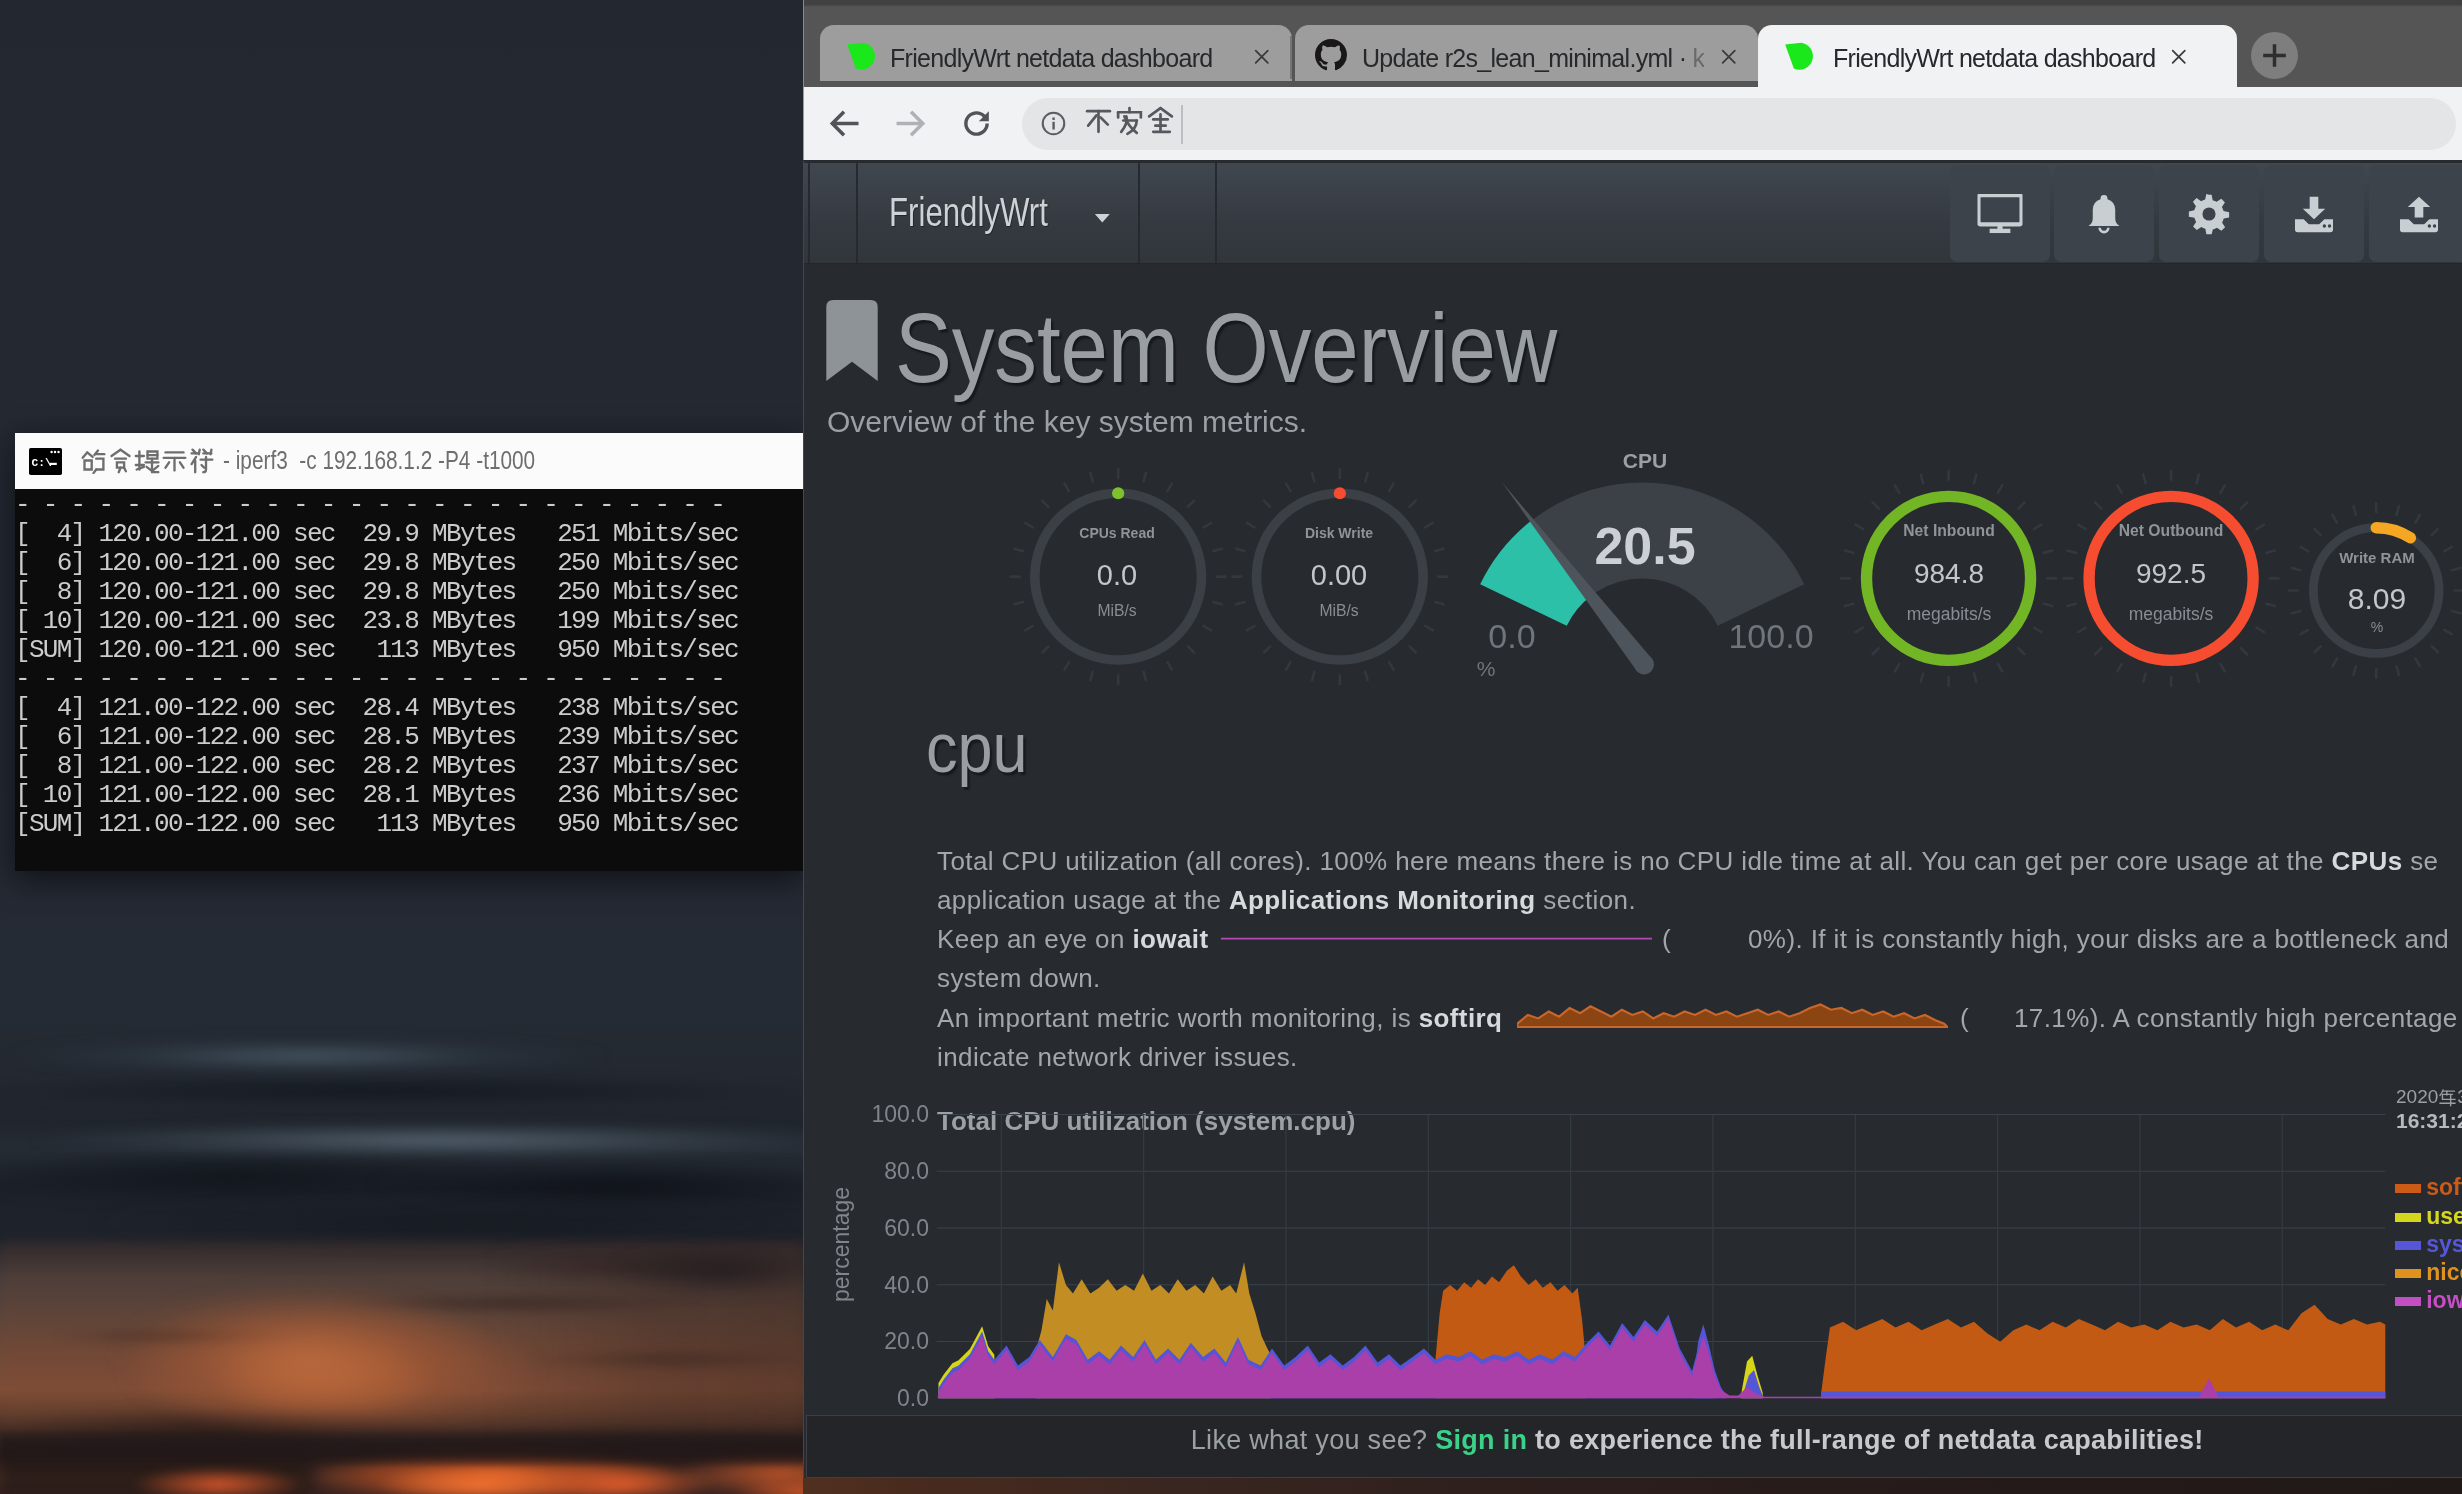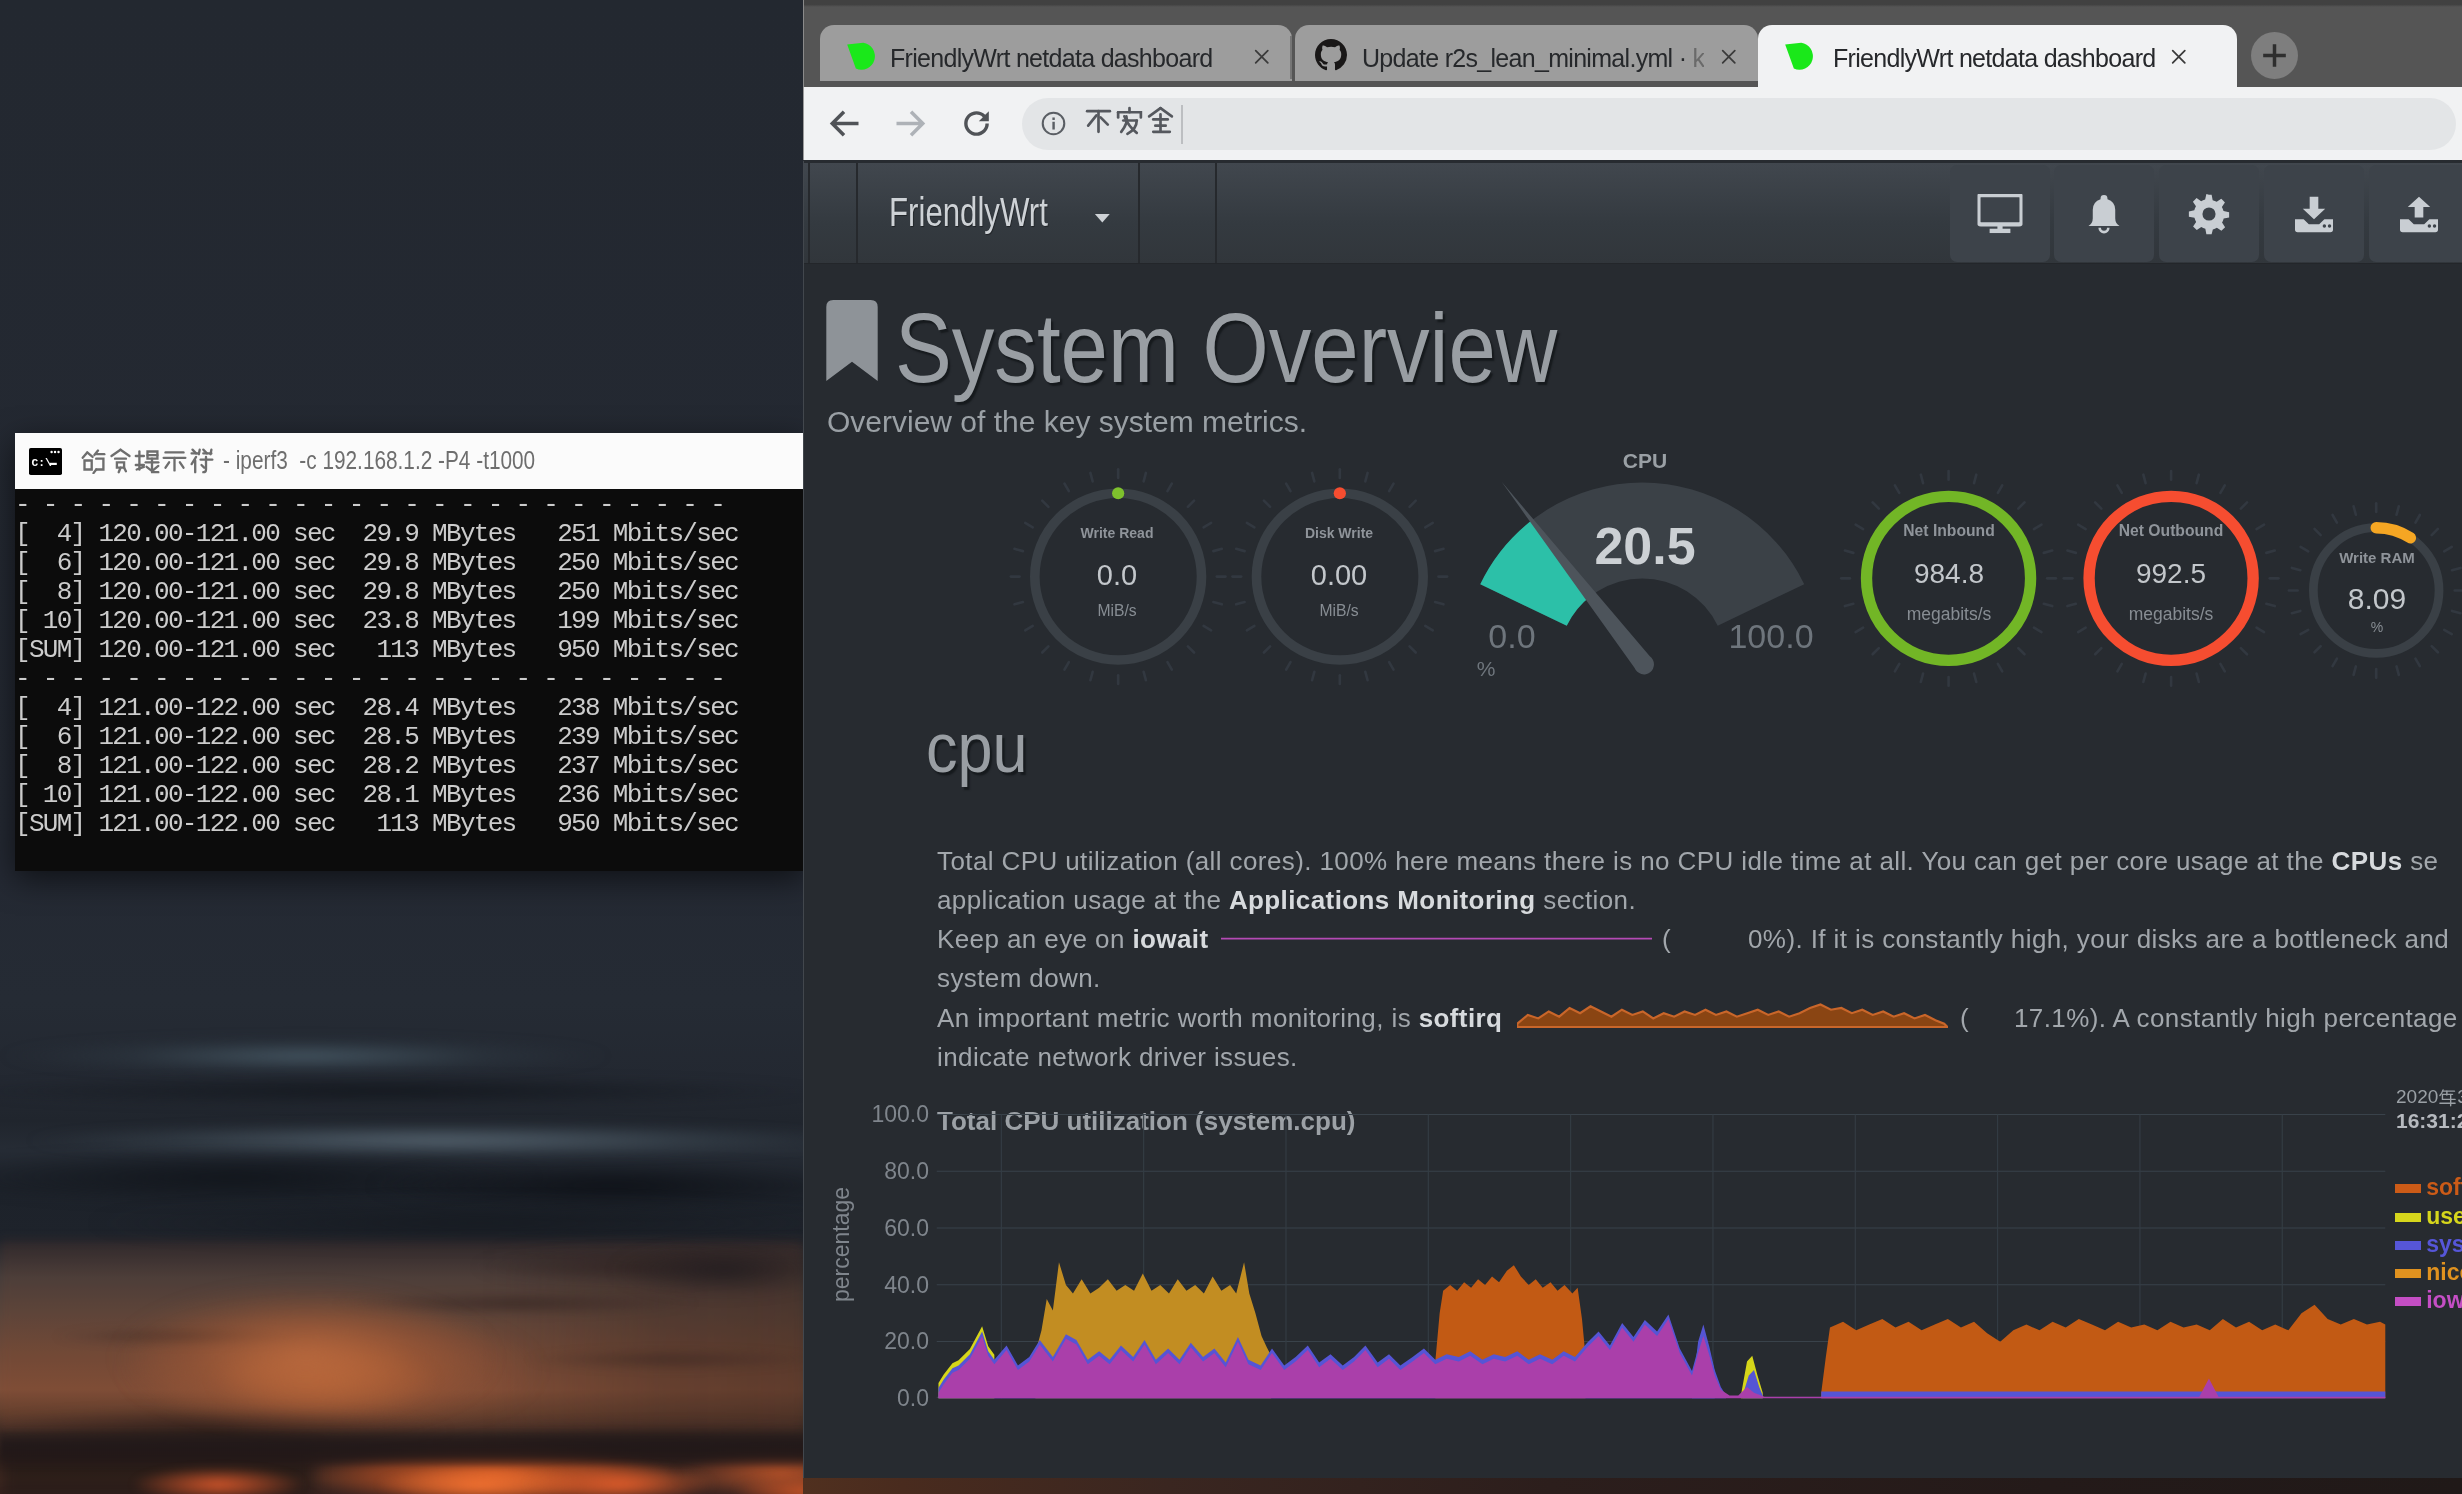--- a/index.html
+++ b/index.html
@@ -379,21 +379,21 @@
 <line x1="2766.0" y1="598.1" x2="2771.0" y2="589.4" stroke="#323840" stroke-width="3.0" stroke-linecap="round"></line>
 <line x1="2784.6" y1="612.4" x2="2791.7" y2="605.3" stroke="#323840" stroke-width="3.0" stroke-linecap="round"></line>
 <line x1="2798.9" y1="631.0" x2="2807.6" y2="626.0" stroke="#323840" stroke-width="3.0" stroke-linecap="round"></line>
 <line x1="2807.9" y1="652.7" x2="2817.6" y2="650.1" stroke="#323840" stroke-width="3.0" stroke-linecap="round"></line>
 <circle cx="2721" cy="676" r="72" fill="none" stroke="#3a4046" stroke-width="10"></circle>
 <path d="M 2721 604 A 72 72 0 0 1 2760.2 615.6" fill="none" stroke="#f5a623" stroke-width="13" stroke-linecap="round"></path>
 <path d="M 1694.4 668.7 A 206 206 0 0 1 2065.6 668.7 L 1966.5 716.4 A 96 96 0 0 0 1793.5 716.4 Z" fill="#3b4147"></path>
 <path d="M 1694.4 668.7 A 206 206 0 0 1 1753.4 595.5 L 1821.0 682.3 A 96 96 0 0 0 1793.5 716.4 Z" fill="#2cc0a8"></path>
 <path d="M 1718.9 551.4 L 1871.3 764.8 A 11.5 11.5 0 1 0 1888.7 751.2 Z" fill="#4d545b"></path>
     </svg>
-    <div class="gt" style="left:313px;top:364px;font-size:14px;font-weight:bold;color:#8f949a">Write Read</div>
+    <div class="gt" style="left:313px;top:364px;font-size:14px;font-weight:bold;color:#8f949a">CPUs Read</div>
     <div class="gt" style="left:313px;top:398px;font-size:29px;color:#c3c7cb">0.0</div>
     <div class="gt" style="left:313px;top:441px;font-size:15.7px;color:#878d93">MiB/s</div>
     <div class="gt" style="left:535px;top:364px;font-size:14px;font-weight:bold;color:#8f949a">Disk Write</div>
     <div class="gt" style="left:535px;top:398px;font-size:29px;color:#c3c7cb">0.00</div>
     <div class="gt" style="left:535px;top:441px;font-size:15.7px;color:#878d93">MiB/s</div>
     <div class="gt" style="left:841px;top:288px;font-size:21px;font-weight:bold;color:#9aa0a5">CPU</div>
     <div class="gt" style="left:841px;top:355px;font-size:52px;font-weight:bold;color:#ccd0d4">20.5</div>
     <div class="gt" style="left:708px;top:456px;font-size:34px;color:#6e757c">0.0</div>
     <div class="gt" style="left:967px;top:456px;font-size:34px;color:#6e757c">100.0</div>
     <div class="gt" style="left:682px;top:496px;font-size:21px;color:#6e757c">%</div>
@@ -466,16 +466,19 @@
     <div class="ctxt" style="left:64px;top:1054px;width:61px;text-align:right;font-size:23px;color:#7f858c">60.0</div>
     <div class="ctxt" style="left:64px;top:1111px;width:61px;text-align:right;font-size:23px;color:#7f858c">40.0</div>
     <div class="ctxt" style="left:64px;top:1167px;width:61px;text-align:right;font-size:23px;color:#7f858c">20.0</div>
     <div class="ctxt" style="left:64px;top:1224px;width:61px;text-align:right;font-size:23px;color:#7f858c">0.0</div>
     <div class="ctxt" style="left:24.4px;top:1141px;font-size:23px;color:#7f858c;transform:rotate(-90deg);transform-origin:left top;">percentage</div>
     <div class="ctxt" style="left:1591px;top:1013px;font-size:23px;font-weight:bold;color:#cc5b17"><span style="display:inline-block;width:26px;height:9.6px;background:#cc5b17;margin-right:5.2px;vertical-align:1.7px"></span>softirq</div>
     <div class="ctxt" style="left:1591px;top:1042px;font-size:23px;font-weight:bold;color:#d6d61c"><span style="display:inline-block;width:26px;height:9.6px;background:#d6d61c;margin-right:5.2px;vertical-align:1.7px"></span>user</div>
     <div class="ctxt" style="left:1591px;top:1070px;font-size:23px;font-weight:bold;color:#5656d8"><span style="display:inline-block;width:26px;height:9.6px;background:#5656d8;margin-right:5.2px;vertical-align:1.7px"></span>system</div>
     <div class="ctxt" style="left:1591px;top:1098px;font-size:23px;font-weight:bold;color:#e0921f"><span style="display:inline-block;width:26px;height:9.6px;background:#e0921f;margin-right:5.2px;vertical-align:1.7px"></span>nice</div>
     <div class="ctxt" style="left:1591px;top:1126px;font-size:23px;font-weight:bold;color:#c44ec4"><span style="display:inline-block;width:26px;height:9.6px;background:#c44ec4;margin-right:5.2px;vertical-align:1.7px"></span>iowait</div>
+    <div id="footer">
+          <div class="in">Like what you see? <span class="si">Sign in</span> <b>to experience the full-range of netdata capabilities!</b></div>
+        </div>
   </div>
 </div>
 </div>
 
 
 </body></html>

